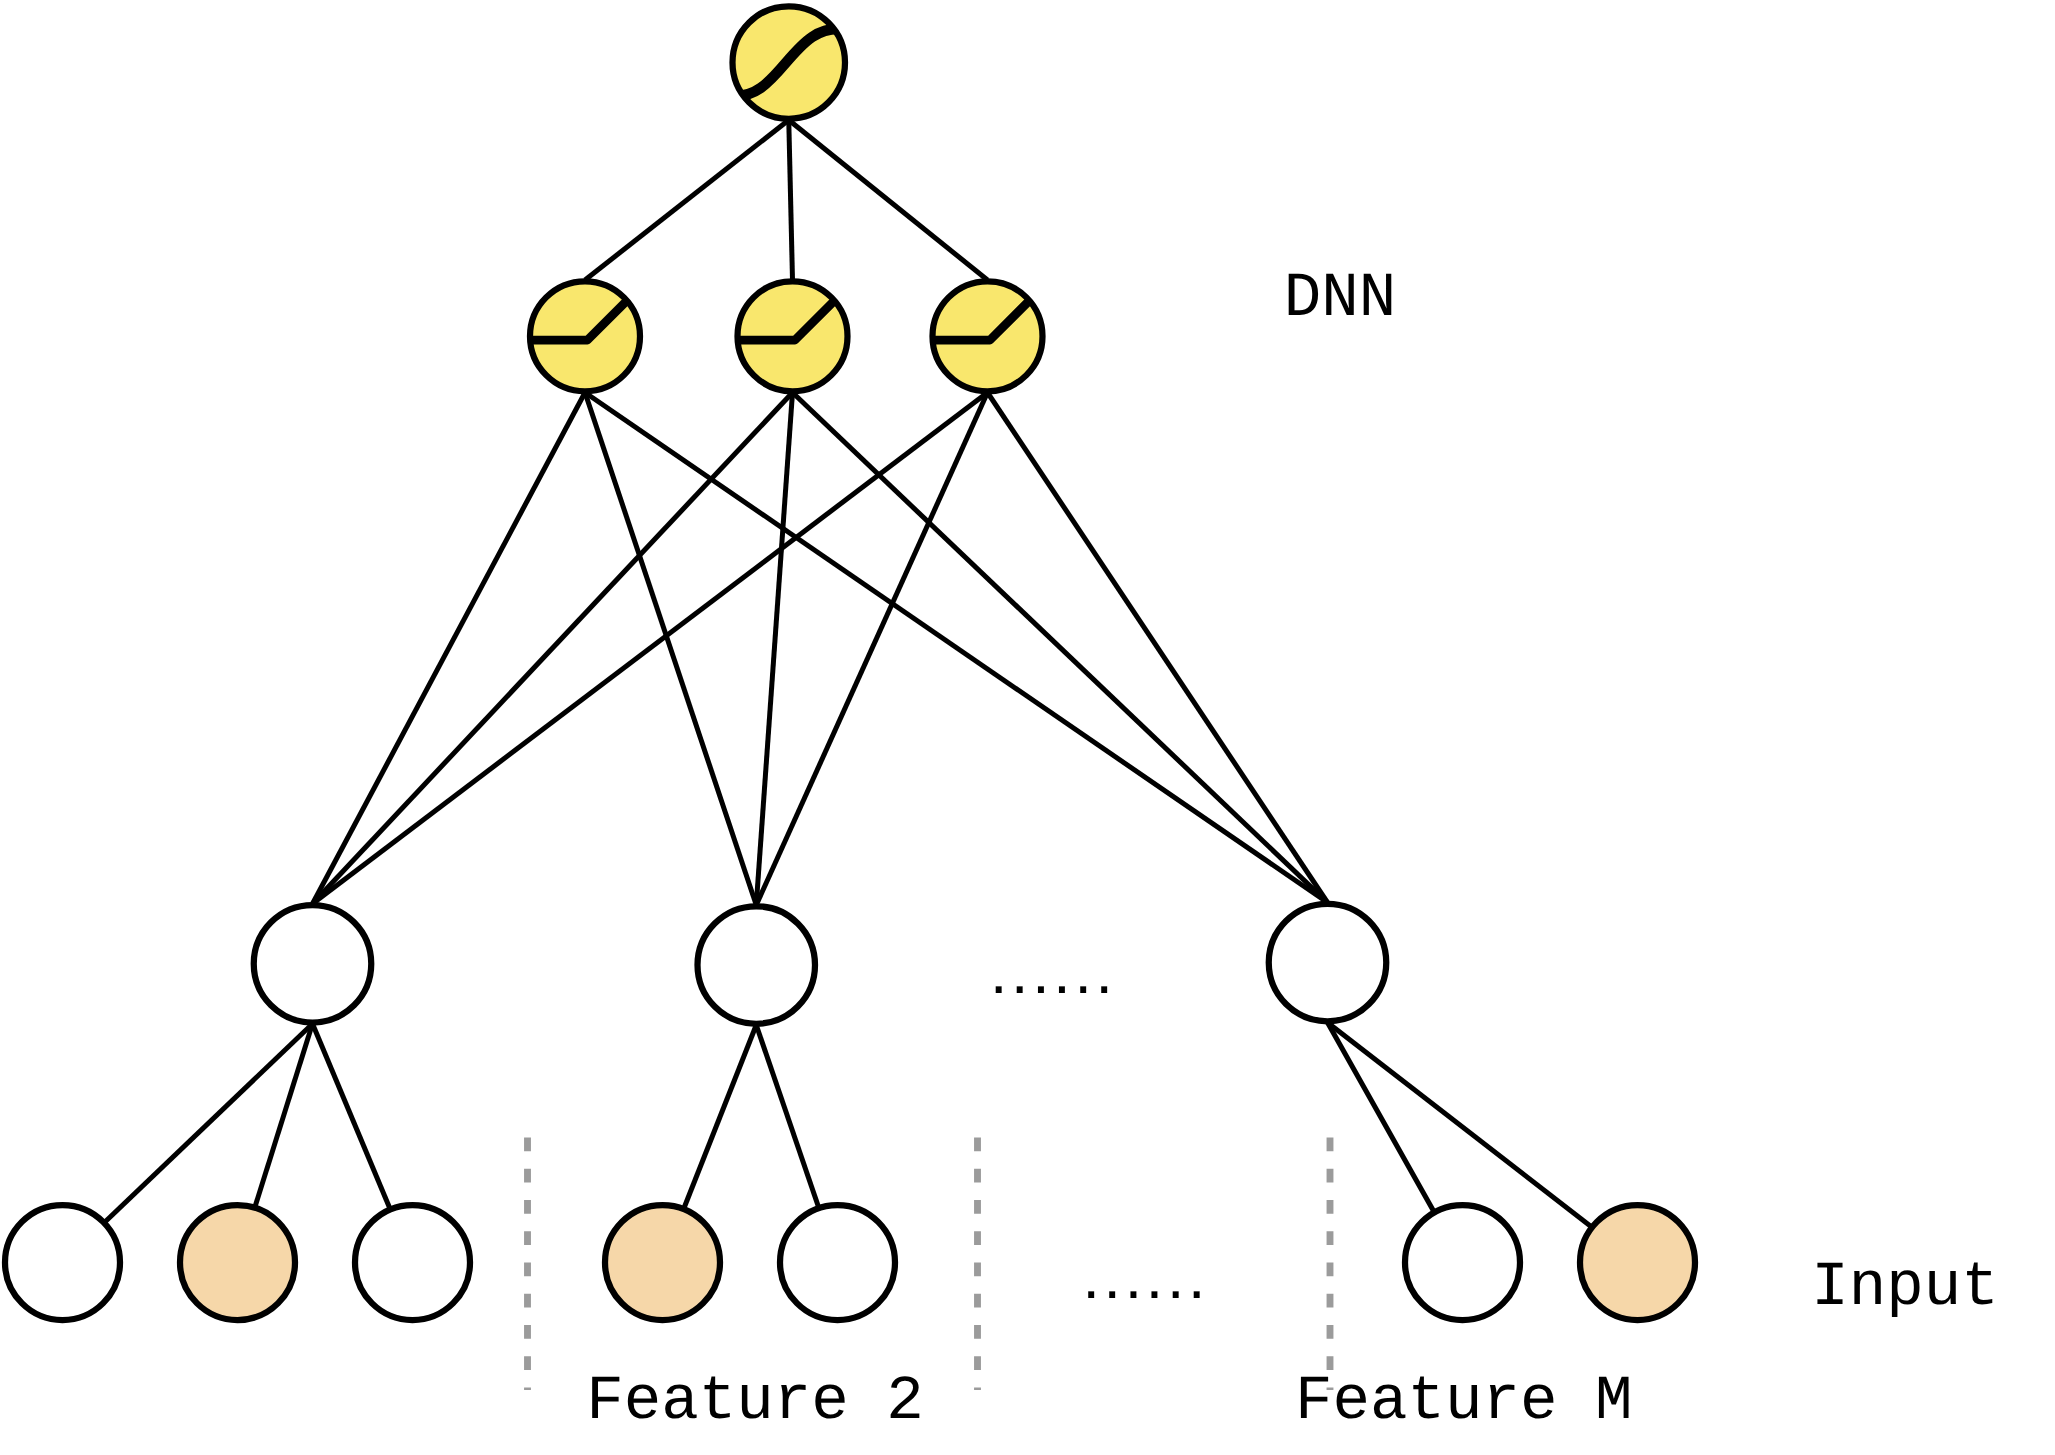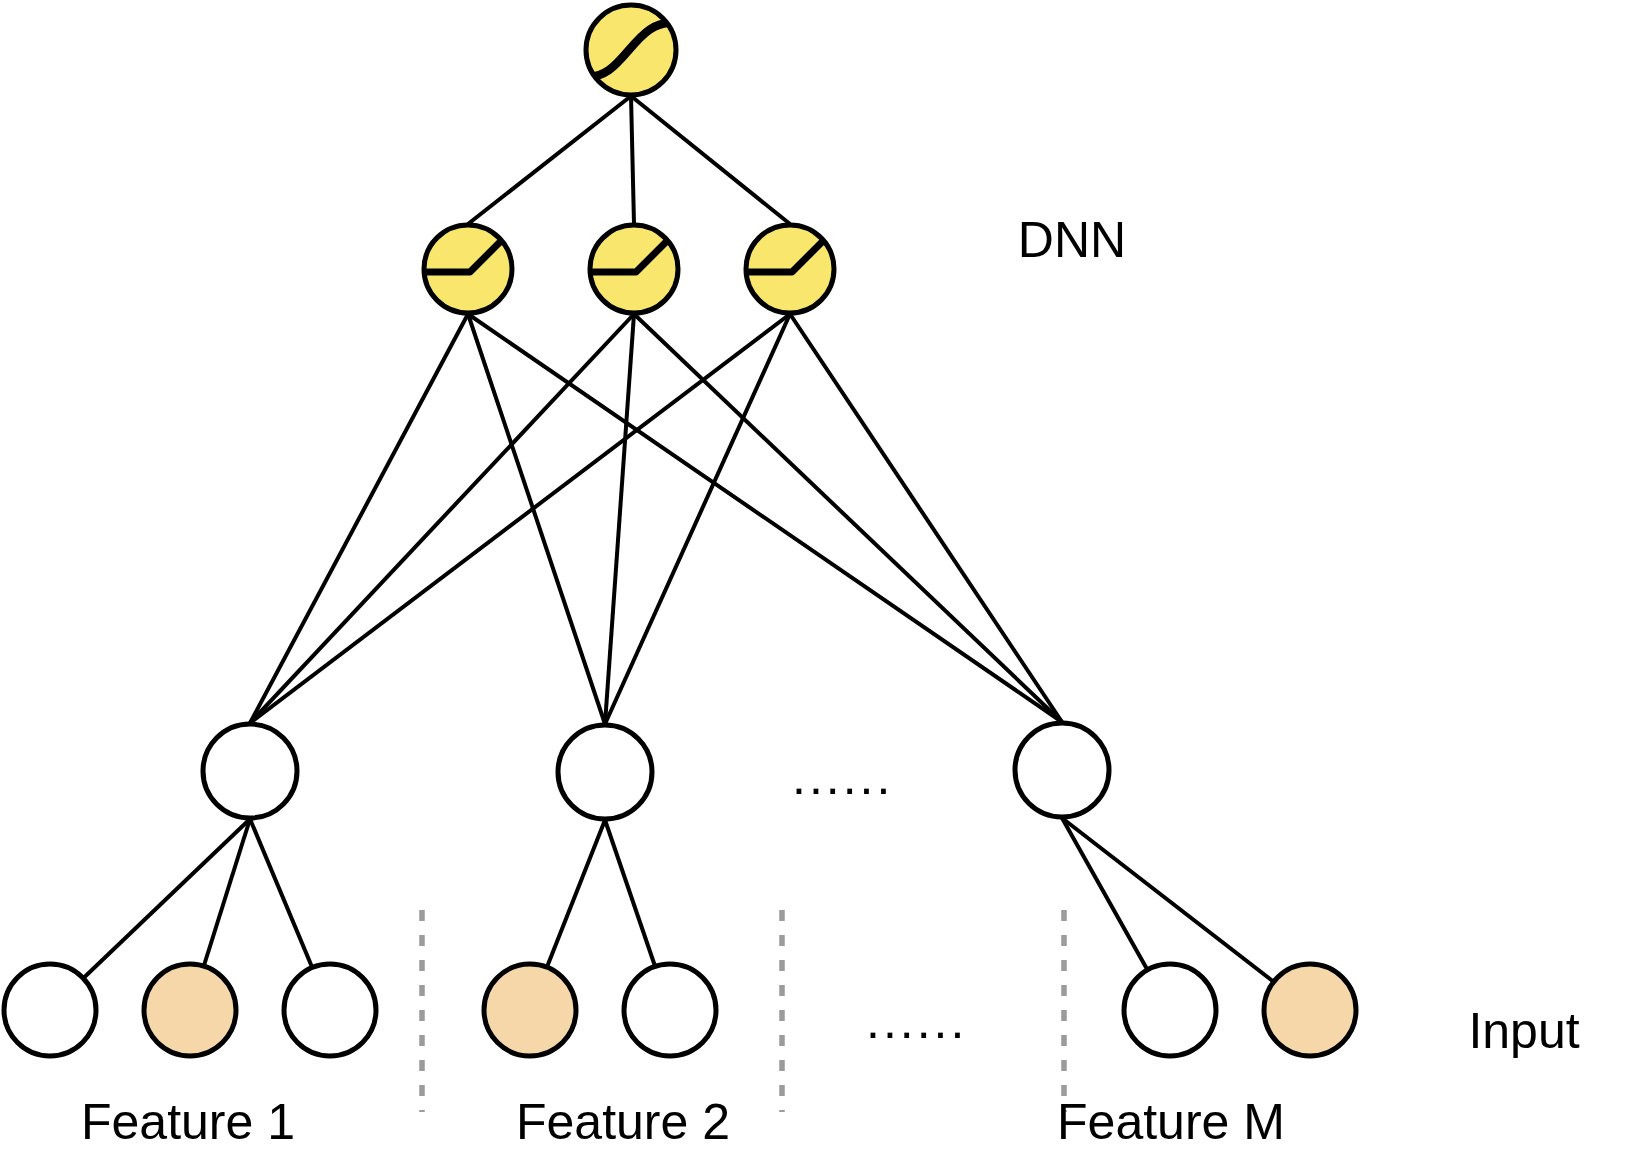--- a/index.html
+++ b/index.html
@@ -24,20 +24,21 @@
   .glyph.relu    { stroke-width: 7; }
 
   .lbl {
     position: absolute;
     color: var(--text-color, #000);
     font-size: 50px;
     line-height: 60px;
     white-space: nowrap;
     text-align: right;
     transform: translateX(-50%);
+    font-family: Liberation Mono, monospace;
   }
   .dots {
     position: absolute;
     color: var(--text-color, #000);
     font-size: 50px;
     line-height: 50px;
     letter-spacing: 3px;
     white-space: nowrap;
   }
 </style>
@@ -131,18 +132,17 @@
     <div>DNN</div>
   </div>
 
 
   <div class="lbl" style="left:1524px; top:976px;margin-top:25px;">Input</div>
 
   <div class="dots" style="left:792px; top:752px;">......</div>
 
   <div class="dots" style="left:866px; top:996px;">......</div>
 
-  <div class="lbl" style="left:188px; top:1092px;">Feature 1</div>
 
-  <div class="lbl" style="left:604px; top:1092px;margin-left:19px;">Feature 2</div>
+  <div class="lbl" style="left:604px; top:1092px;">Feature 2</div>
 
   <div class="lbl" style="left:1171px; top:1092px;">Feature M</div>
 </div>
 
 </body></html>

